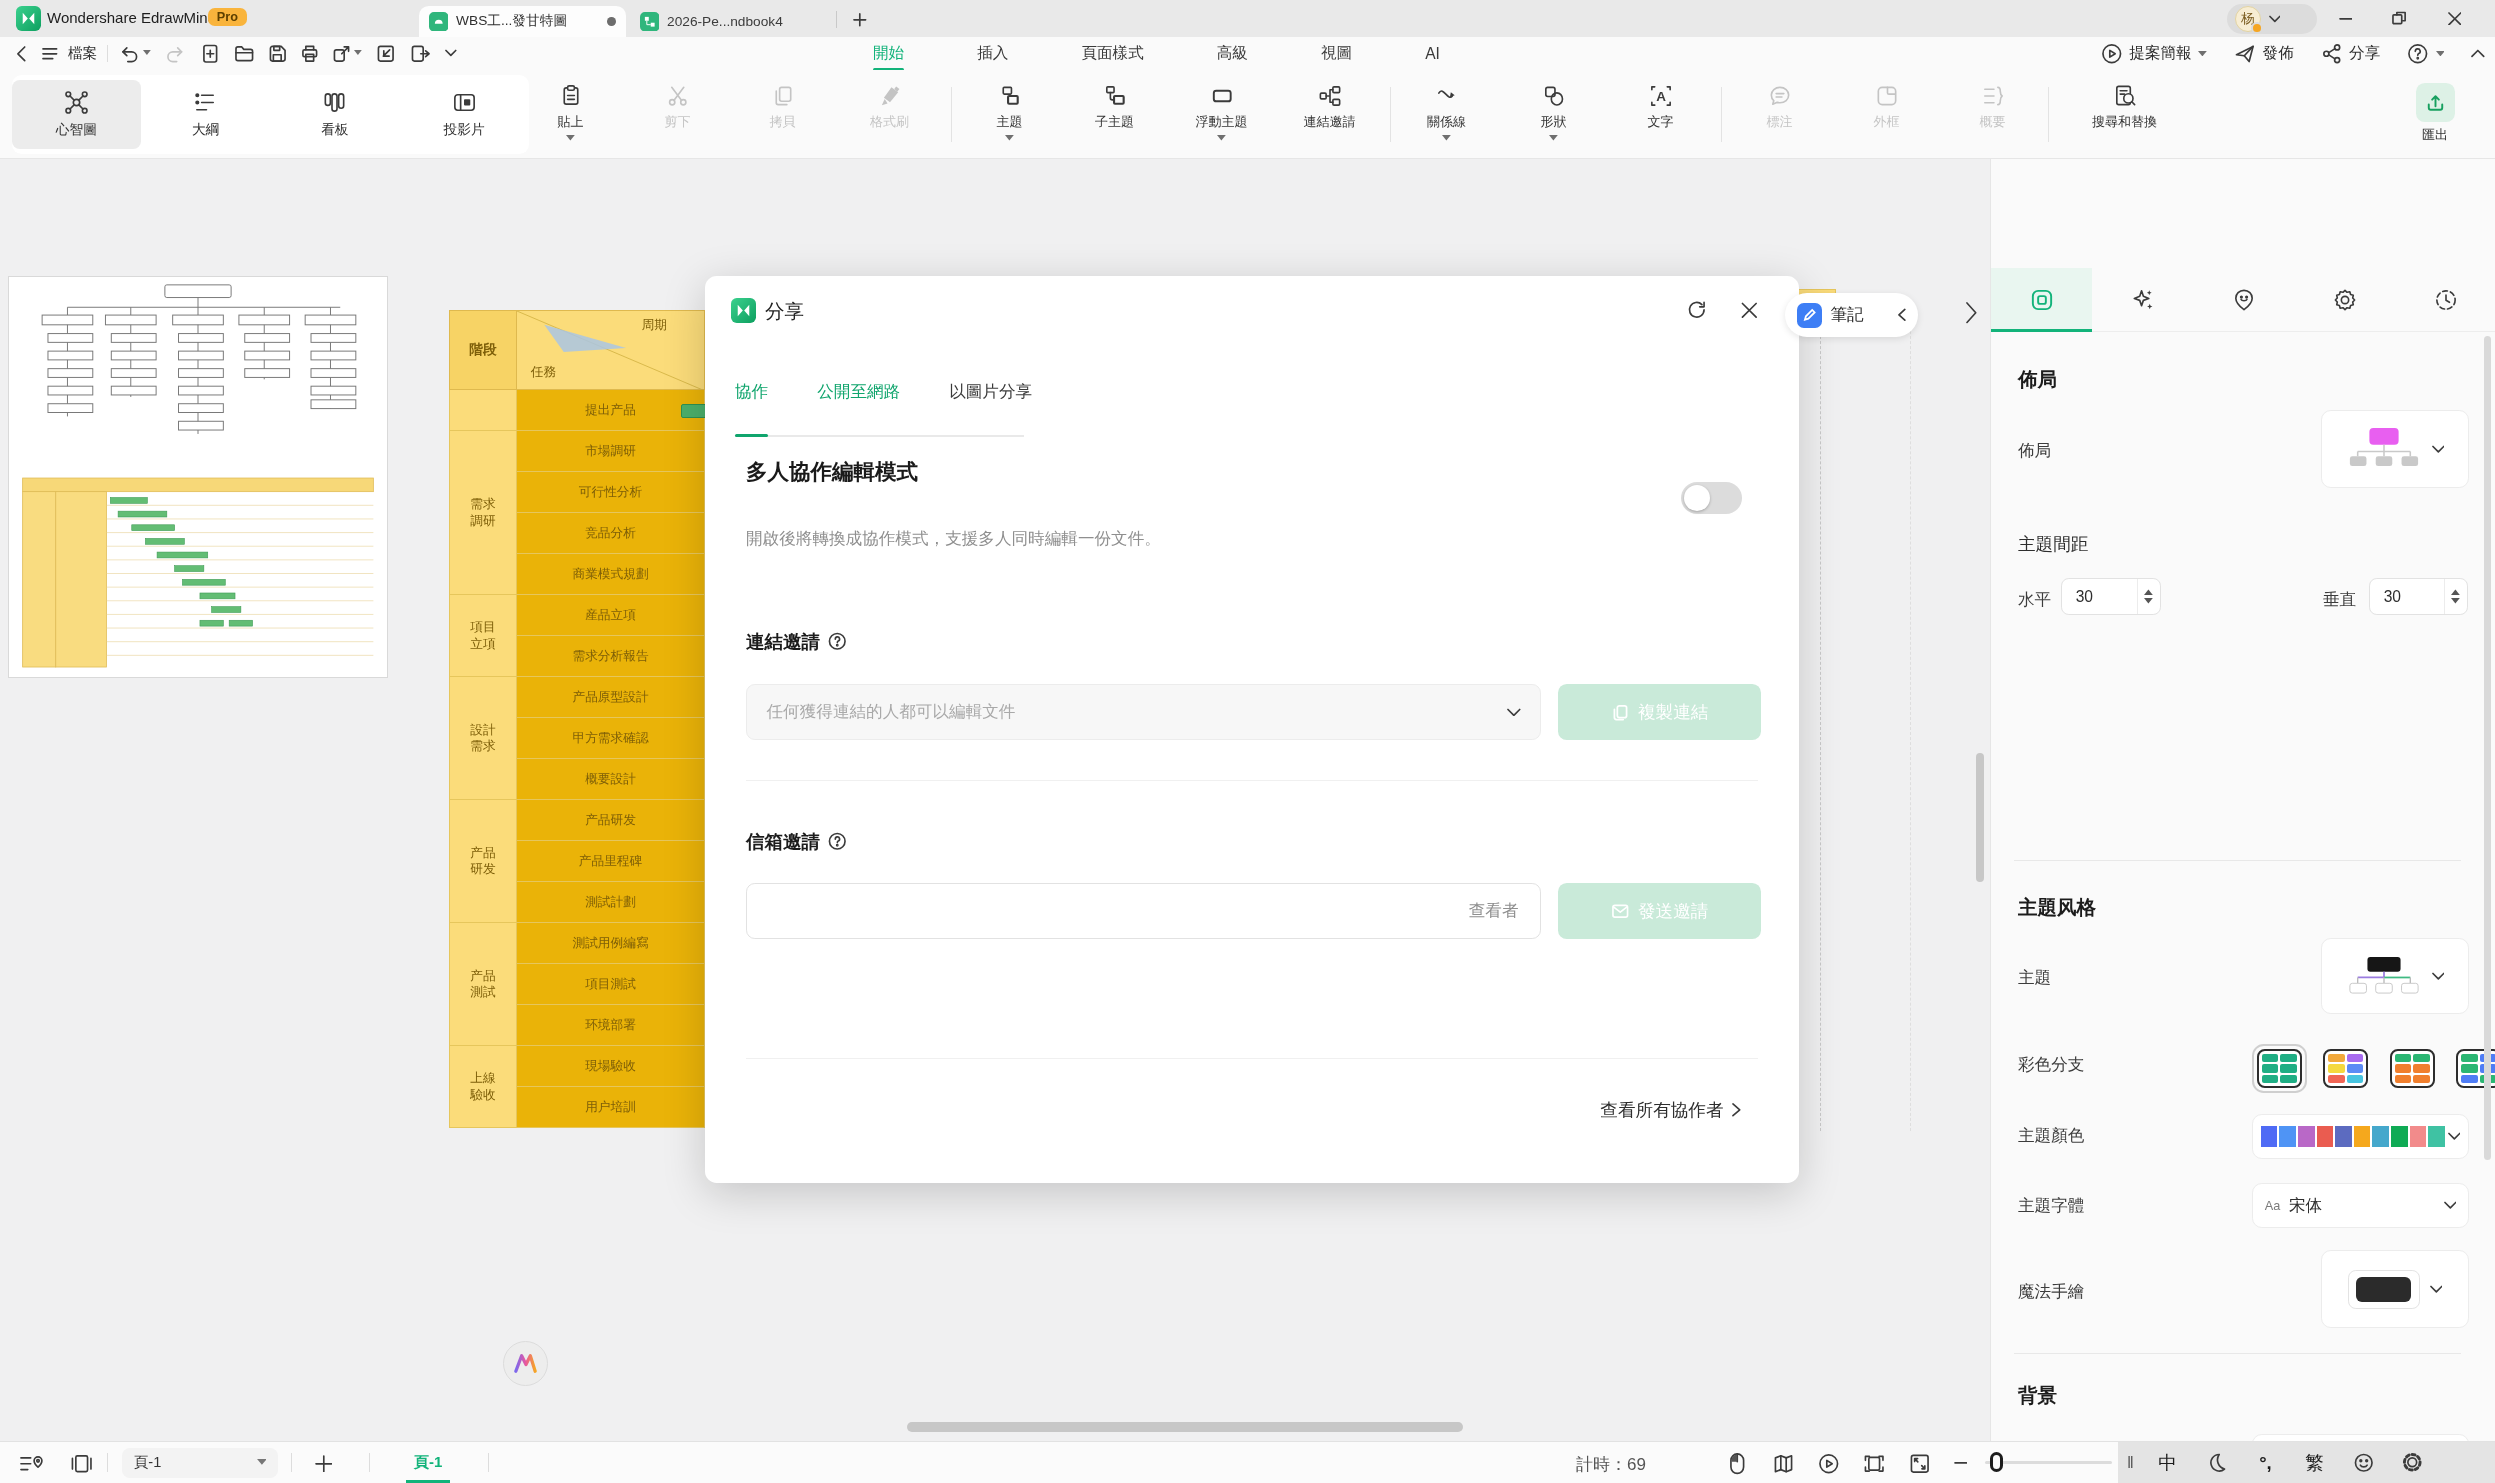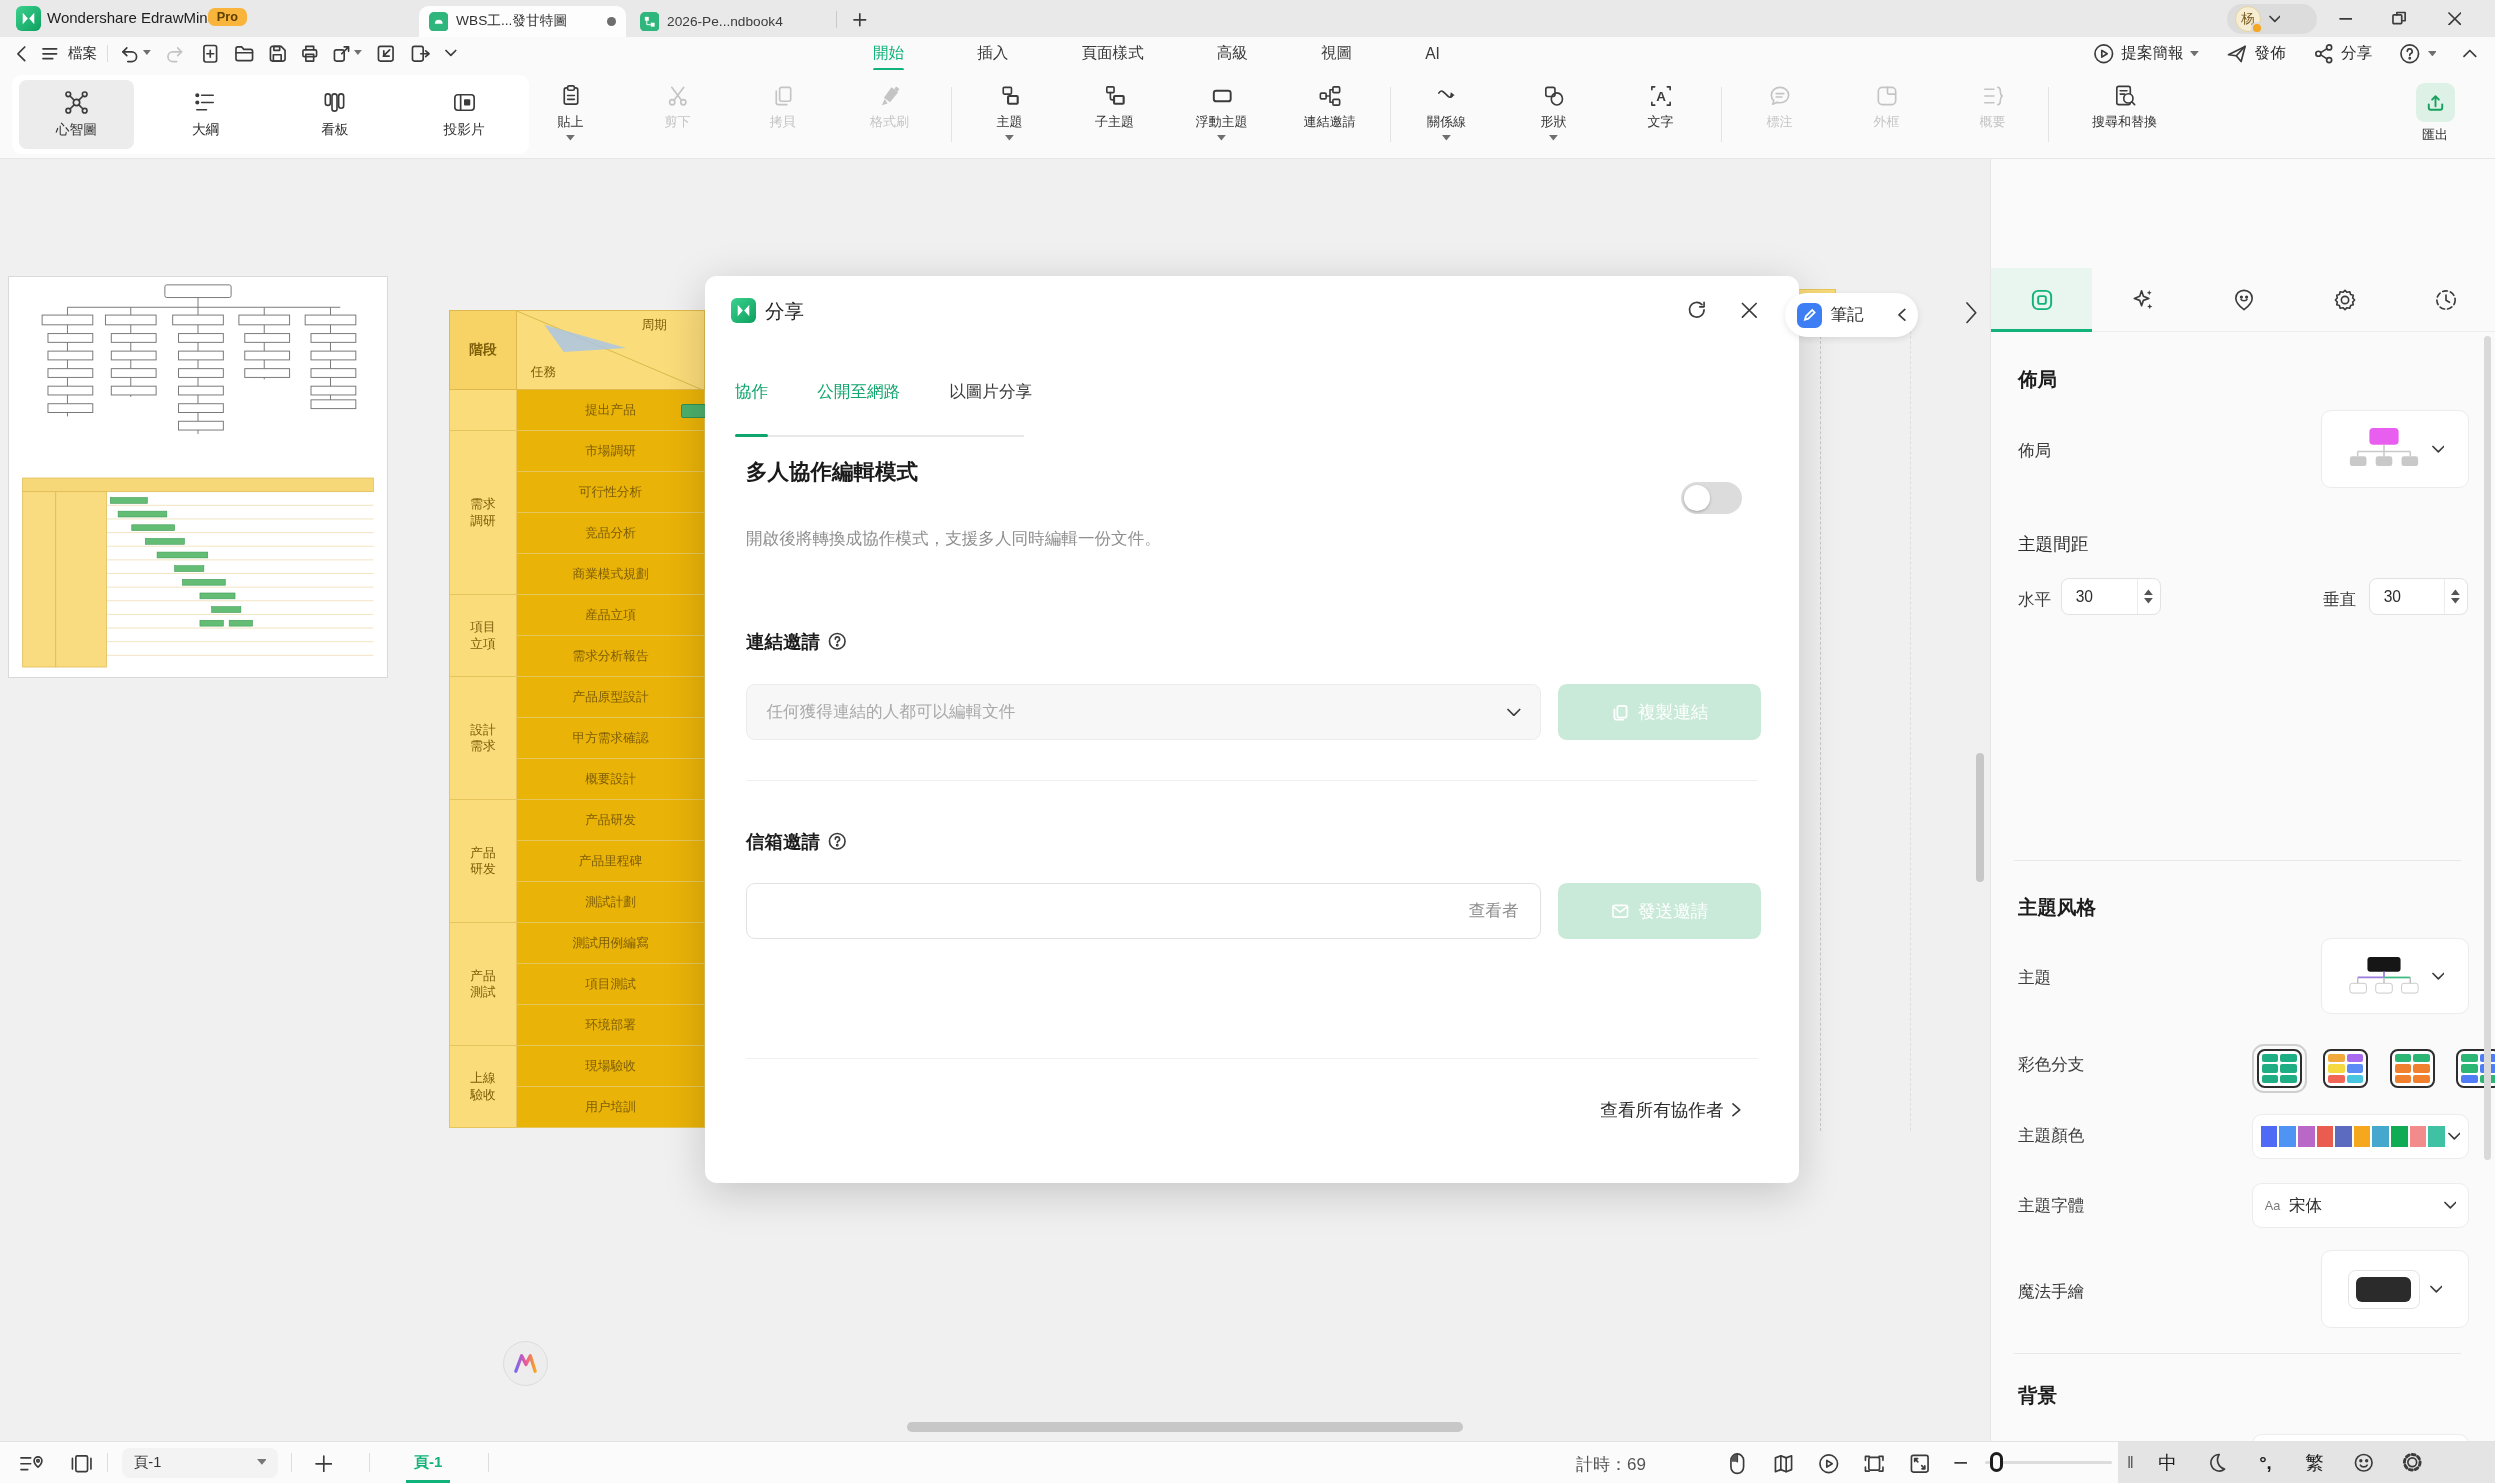--- a/index.html
+++ b/index.html
@@ -34,28 +34,28 @@
 
   
   .menubar{position:absolute;left:0;top:37px;width:2496px;height:33px;background:#fafafa;}
   .mItem{position:absolute;top:3.9px;height:25px;display:flex;align-items:center;justify-content:center;}
   .mSep{position:absolute;top:7.8px;width:1px;height:17.6px;background:#dddddd;}
   .fileLbl{font-size:14.6px;color:#2e2e2e;}
   .ribbonTabs{position:absolute;left:873px;top:0;height:33px;display:flex;gap:73px;align-items:center;}
   .rTab{font-size:15.6px;color:#3a3a3a;position:relative;cursor:default;white-space:nowrap;}
   .rTab.active{color:#12b37a;}
   .rTab.active::after{content:"";position:absolute;left:0;right:0;bottom:-6.8px;height:2.9px;background:#12b37a;border-radius:2px;}
-  .menuRight{position:absolute;right:19px;top:0;height:33px;display:flex;align-items:center;gap:27px;font-size:15.6px;color:#2e2e2e;}
+  .menuRight{position:absolute;right:11px;top:0;height:33px;display:flex;align-items:center;gap:27px;font-size:15.6px;color:#2e2e2e;}
   .menuRight .grp{display:flex;align-items:center;gap:6.8px;}
 
   
   .toolbar{position:absolute;left:0;top:70px;width:2496px;height:89px;background:#fafafa;border-bottom:1px solid #e6e6e6;}
   .modeCard{position:absolute;left:11.7px;top:4.9px;width:517px;height:79px;background:#fff;border-radius:9.8px;
             display:flex;align-items:center;justify-content:space-around;}
-  .modeBtn{width:115px;height:69px;border-radius:7.8px;display:flex;flex-direction:column;align-items:center;
+  .modeBtn{width:129px;height:69px;border-radius:7.8px;display:flex;flex-direction:column;align-items:center;
            justify-content:center;gap:4.9px;font-size:13.7px;color:#2f2f2f;}
   .modeBtn.active{background:#ececec;}
   .tbtn{position:absolute;top:8.8px;width:101px;height:76px;display:flex;flex-direction:column;align-items:center;
         padding-top:3.9px;gap:3.9px;font-size:13px;color:#333;}
   .tbtn .lb{white-space:nowrap;}
   .tbtn.dis{color:#c4c4c4;}
   .tsep{position:absolute;top:16.6px;width:1px;height:55px;background:#e3e3e3;}
   .caret{margin-top:1px;}
   .xtile{width:39px;height:39px;border-radius:8.8px;background:#ddf1e6;display:flex;align-items:center;justify-content:center;}
 

